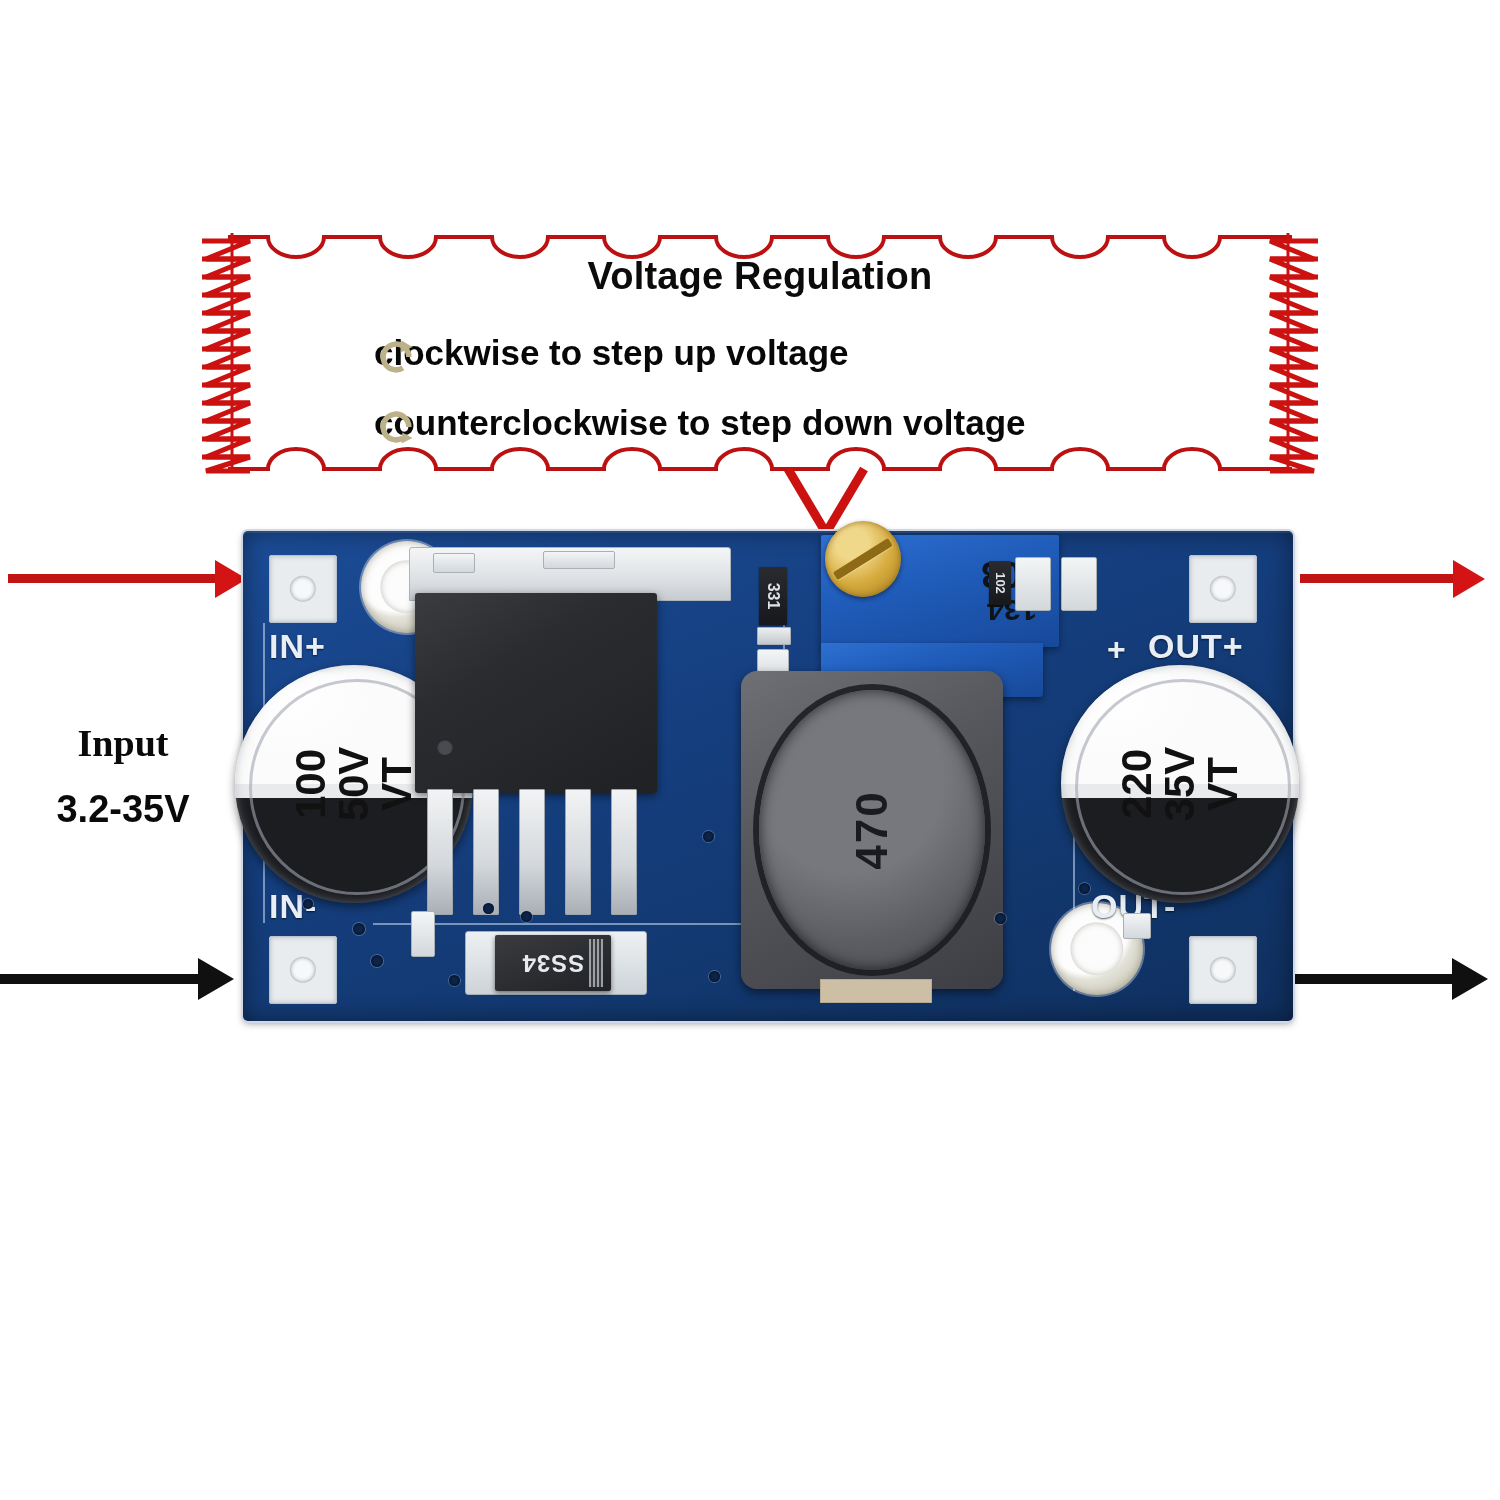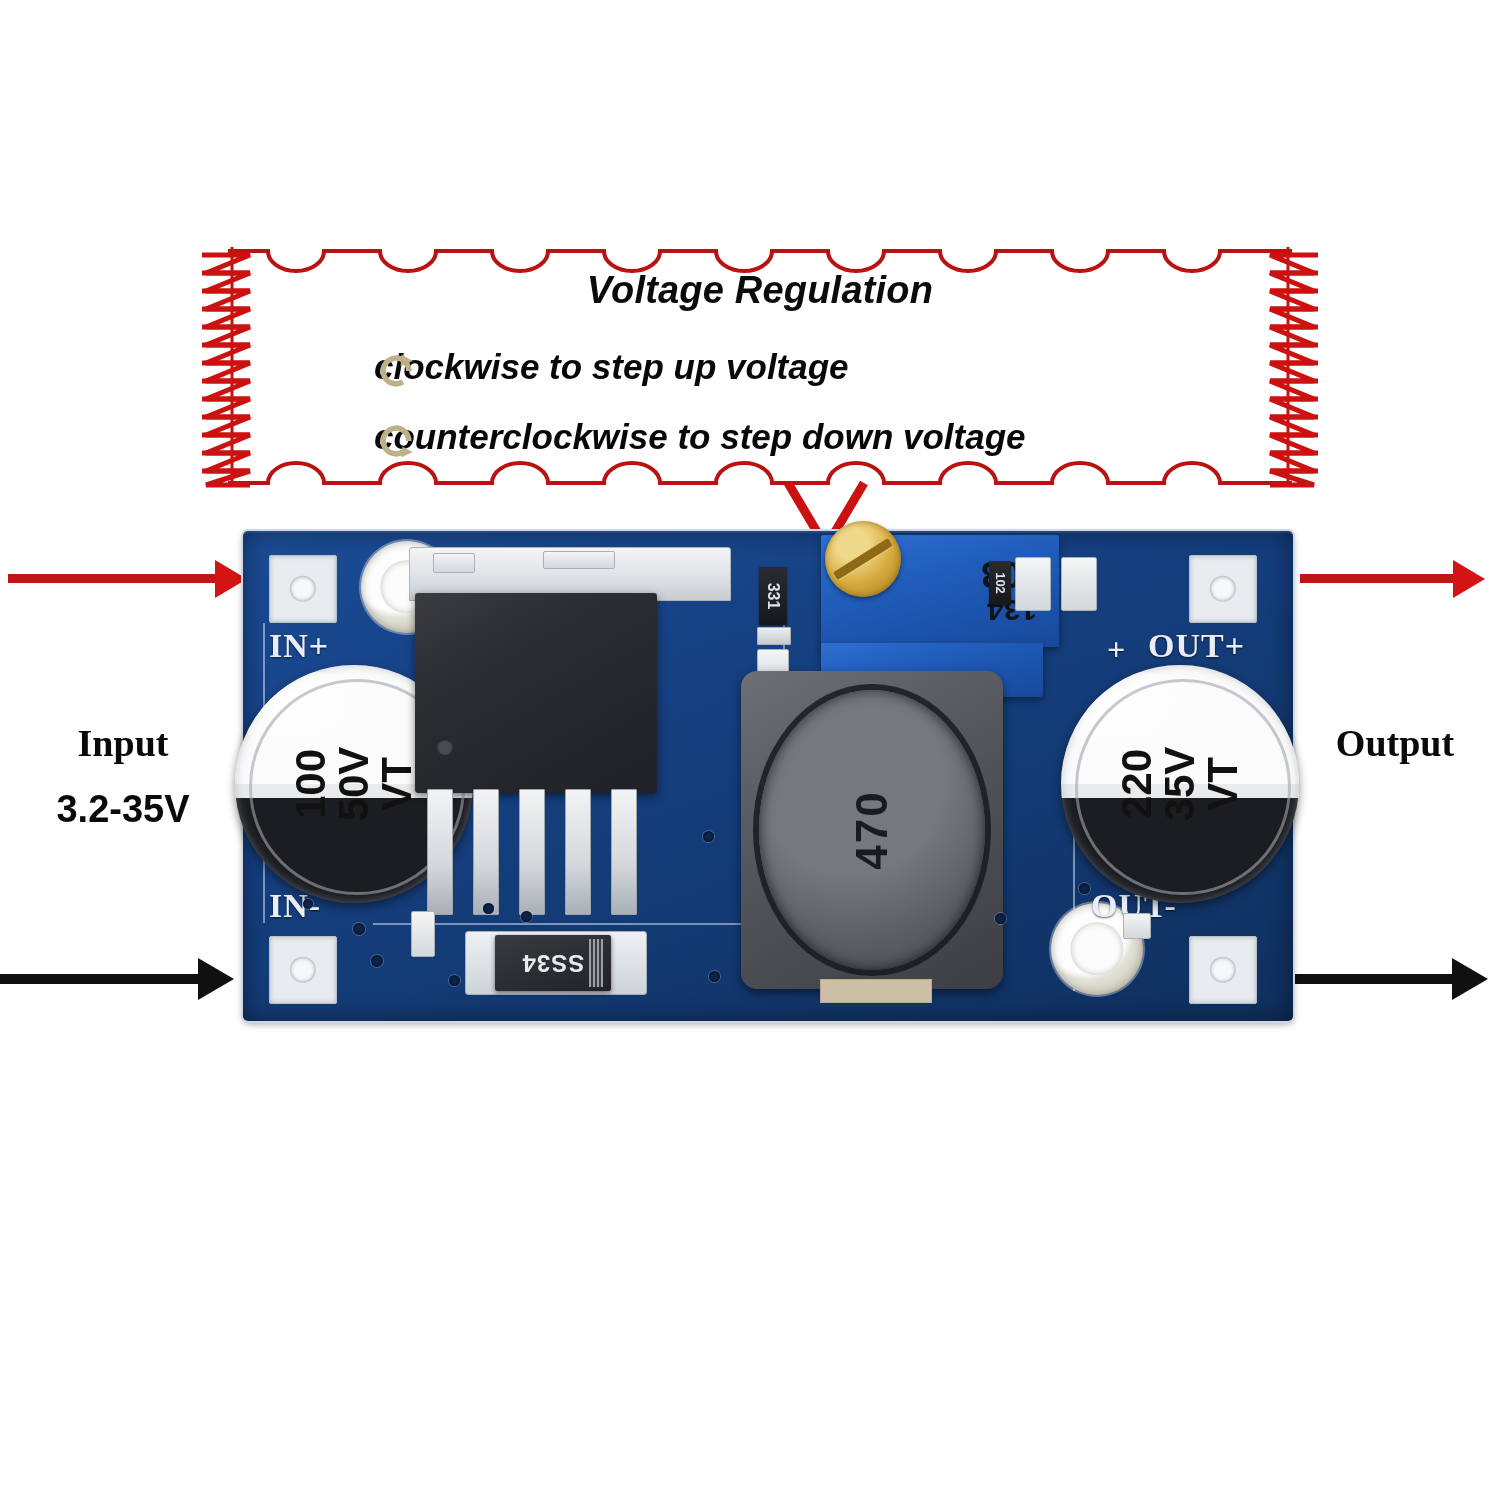--- a/index.html
+++ b/index.html
@@ -2,21 +2,21 @@
 <html><head>
 <meta charset="utf-8">
 <style>
   html,body{margin:0;padding:0;background:#ffffff;}
   body{width:1500px;height:1500px;position:relative;overflow:hidden;
        font-family:"Liberation Sans",sans-serif;}
 
   #stage{position:absolute;left:0;top:0;width:1500px;height:1500px;background:#fff;}
 
   
-  .callout{position:absolute;left:228px;top:247px;width:1064px;height:240px;font-style:italic;}
+  .callout{position:absolute;left:228px;top:233px;width:1064px;height:240px;}
   .callout-bg{position:absolute;inset:0;background:#ffffff;}
   .callout svg{position:absolute;left:0;top:0;overflow:visible;}
   .callout-title{position:absolute;left:0;top:22px;width:100%;text-align:center;
       font-size:38px;font-weight:bold;color:#0b0b0b;letter-spacing:.2px;}
   .co-row{position:absolute;display:flex;align-items:center;}
   .co-row.r1{left:146px;top:102px;}
   .co-row.r2{left:146px;top:172px;}
   .co-icon{width:44px;height:44px;margin-right:14px;flex:0 0 auto;}
   .co-text{font-size:35px;font-weight:bold;color:#080808;white-space:nowrap;line-height:1;}
 
@@ -36,21 +36,21 @@
        box-shadow:inset 0 0 4px rgba(90,100,110,.75);}
 
   .mhole{position:absolute;border-radius:50%;
        background:radial-gradient(circle at 38% 32%,#fdfdfd 0 48%,#e3e2d8 56%,#cfcdbd 78%,#b9b7a6 100%);
        box-shadow:0 0 0 2px rgba(255,255,255,.35), inset 0 0 8px rgba(120,115,95,.6);}
   .mhole .inner{position:absolute;left:50%;top:50%;transform:translate(-50%,-50%);
        width:58%;height:58%;border-radius:50%;background:#fcfcfc;
        box-shadow:inset 0 0 6px rgba(140,140,130,.55);}
 
   .silk{position:absolute;color:#e8eef6;font-weight:bold;
-       font-family:Liberation Serif, serif;letter-spacing:1px;
+       font-family:Liberation Sans, sans-serif;letter-spacing:1px;
        text-shadow:0 1px 2px rgba(0,0,0,.65);}
 
   
   .ecap{position:absolute;border-radius:50%;
        background:linear-gradient(180deg,#fbfbfb 0 50%,#e9eaec 50% 56%,#1c1d21 56% 100%);
        box-shadow:0 4px 10px rgba(0,0,0,.45), inset 0 0 10px rgba(150,155,165,.5);
        overflow:hidden;}
   .ecap .sheen{position:absolute;left:4%;top:3%;width:60%;height:40%;border-radius:50%;
        background:radial-gradient(ellipse at 30% 30%,rgba(255,255,255,.95),rgba(255,255,255,0) 70%);}
   .ecap .txt{position:absolute;left:50%;top:50%;transform:translate(-50%,-50%) rotate(-90deg);
@@ -206,21 +206,20 @@
 
   <div class="arrow-line" style="left:1290px;top:974px;width:170px;background:#101010;height:10px;"></div>
   <div class="arrow-head" style="left:1452px;top:958px;border-width:21px 0 21px 36px;border-color:transparent transparent transparent #101010;"></div>
 
   <div class="side-label" style="left:18px;top:722px;width:210px;">
     <div class="l1">Input</div>
     <div class="l2">3.2-35V</div>
   </div>
 
   <div class="side-label" style="left:1290px;top:722px;width:210px;">
-    <div class="l1">Output</div>
   </div>
 
   <div class="pcb">
     <div class="pcb-edge"></div>
 
     <div class="trace" style="left:20px;top:92px;width:2px;height:300px;"></div>
     <div class="trace" style="left:500px;top:250px;width:2px;height:150px;"></div>
     <div class="trace" style="left:540px;top:70px;width:2px;height:230px;"></div>
     <div class="trace" style="left:130px;top:392px;width:380px;height:2px;"></div>
     <div class="trace" style="left:830px;top:300px;width:2px;height:160px;"></div>

